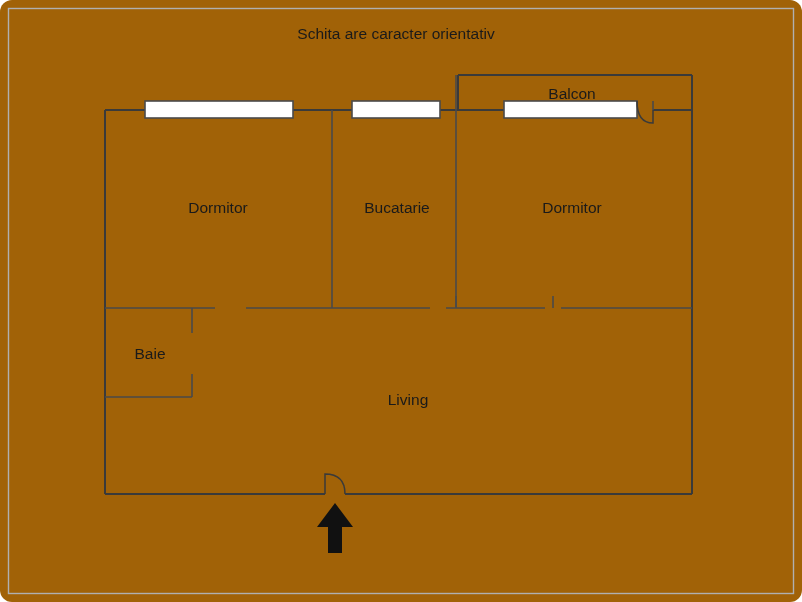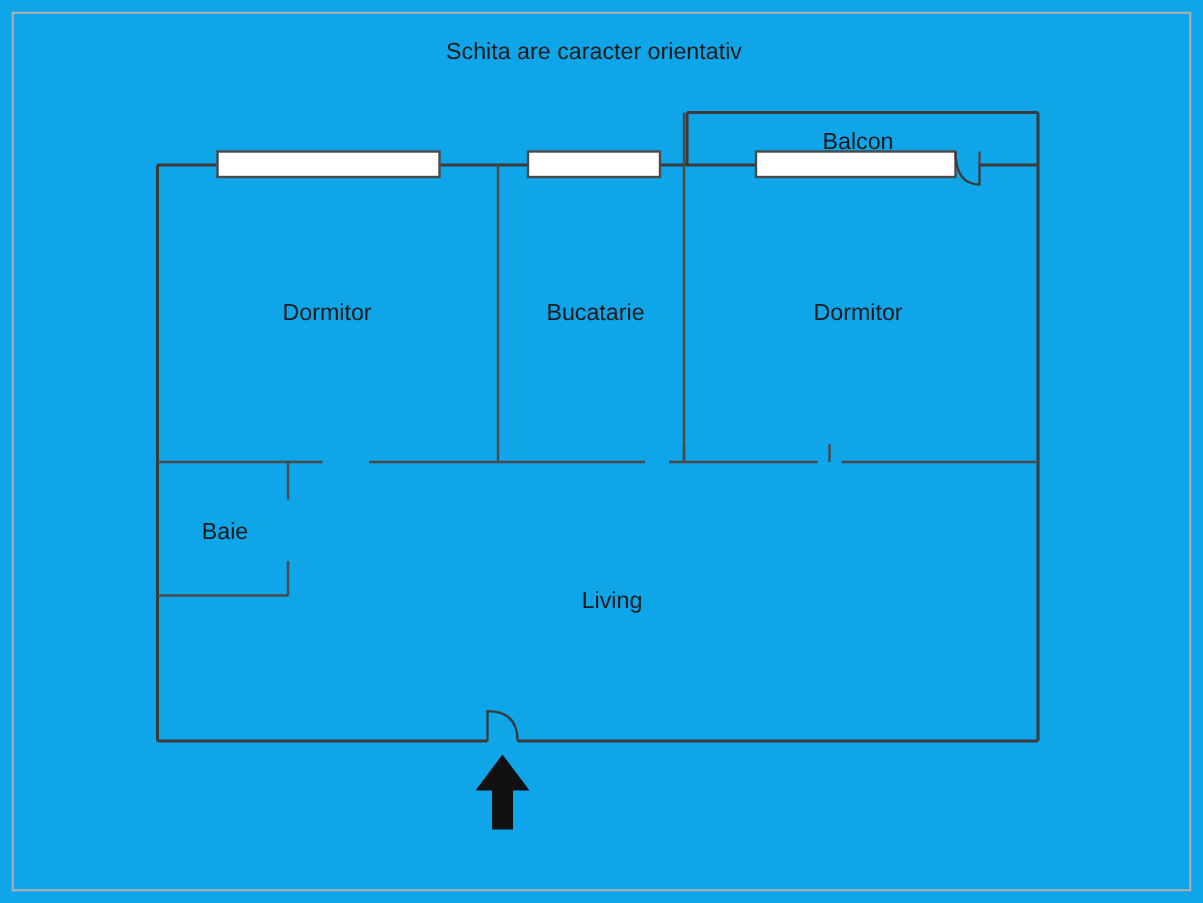--- a/index.html
+++ b/index.html
@@ -11,21 +11,22 @@
   body {
     width: 802px;
     height: 602px;
     font-family: "Liberation Sans", sans-serif;
     overflow: hidden;
   }
   #plan-root {
     position: relative;
     width: 802px;
     height: 602px;
-    background: #0ea5e9;
+    background: #a16207;
+    border-radius: 12px;
   }
   #plan-svg {
     position: absolute;
     left: 0;
     top: 0;
     display: block;
   }
   .label-text {
     font-family: "Liberation Sans", sans-serif;
     fill: #1a1a1a;

